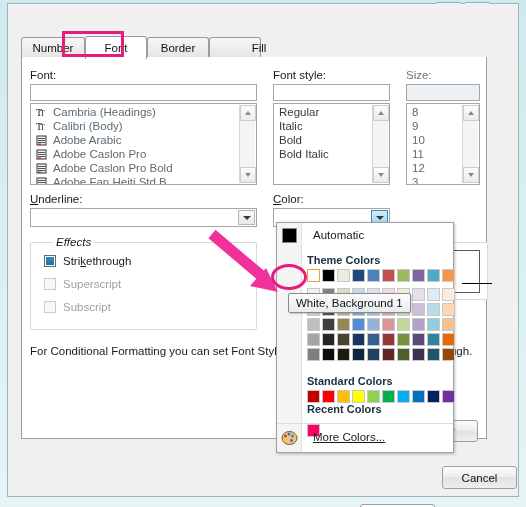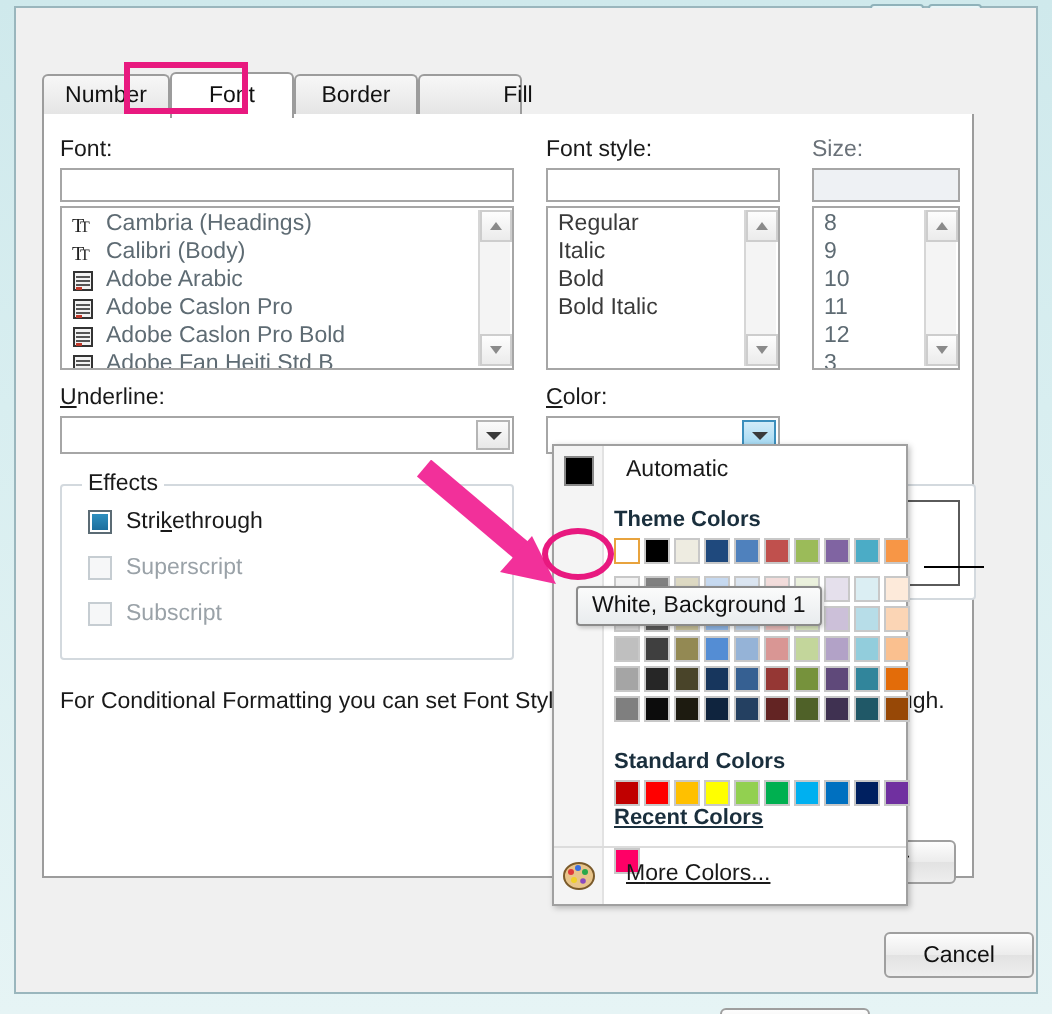--- a/index.html
+++ b/index.html
@@ -387,21 +387,21 @@
     <div class="lbl" style="left:265px;top:189px;">
       <u>C</u><span>olor:</span>
     </div>
     <div class="combo" style="left:265px;top:204px;width:117px;height:19px;">
       <div class="combobtn hot">
           <span class="cbar"></span>
         </div>
     </div>
 
     <div class="groupbox" style="left:22px;top:238px;width:227px;height:88px;"></div>
-    <div class="grouptitle" style="left:33px;top:232px;">Effects</div>
+    <div class="grouptitle" style="left:45px;top:232px;font-style:italic;">Effects</div>
 
     <div class="cbrow" style="left:36px;top:251px;">
       <span class="cbox mixed"></span>
       <span class="cblabel">Stri<u>k</u>ethrough</span>
     </div>
     <div class="cbrow" style="left:36px;top:274px;">
       <span class="cbox disabled"></span>
       <span class="cblabel disabled">Superscript</span>
     </div>
     <div class="cbrow" style="left:36px;top:297px;">
@@ -513,21 +513,21 @@
         <div class="sw" style="background: rgb(255, 192, 0);"></div>
         <div class="sw" style="background: rgb(255, 255, 0);"></div>
         <div class="sw" style="background: rgb(146, 208, 80);"></div>
         <div class="sw" style="background: rgb(0, 176, 80);"></div>
         <div class="sw" style="background: rgb(0, 176, 240);"></div>
         <div class="sw" style="background: rgb(0, 112, 192);"></div>
         <div class="sw" style="background: rgb(0, 32, 96);"></div>
         <div class="sw" style="background: rgb(112, 48, 160);"></div>
       </div>
 
-    <div class="cp-head" style="top:180px;text-decoration:underline;">Recent Colors</div>
+    <div class="cp-head" style="top:180px;">Recent Colors</div>
     <div id="recent-row" class="swrow" style="left:30px;top:201px;">
         <div class="sw" style="background: rgb(255, 0, 102);"></div>
       </div>
 
     <div id="cp-sep"></div>
     <div id="cp-more">
       <svg id="cp-more-icon" viewBox="0 0 17 17">
         <ellipse cx="8.5" cy="9" rx="7.5" ry="6.5" fill="#e8c48a" stroke="#7a5a2a" stroke-width="1"></ellipse>
         <circle cx="4.5" cy="7" r="1.5" fill="#e03a3a"></circle>
         <circle cx="8" cy="5" r="1.5" fill="#3a6fe0"></circle>

